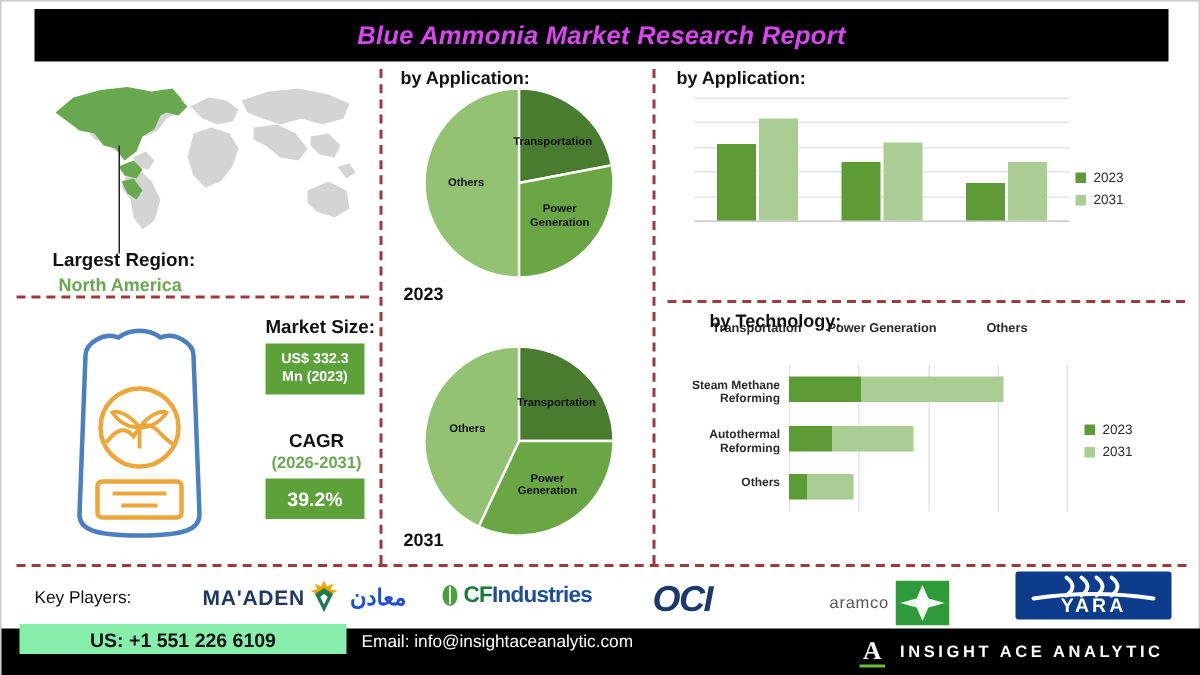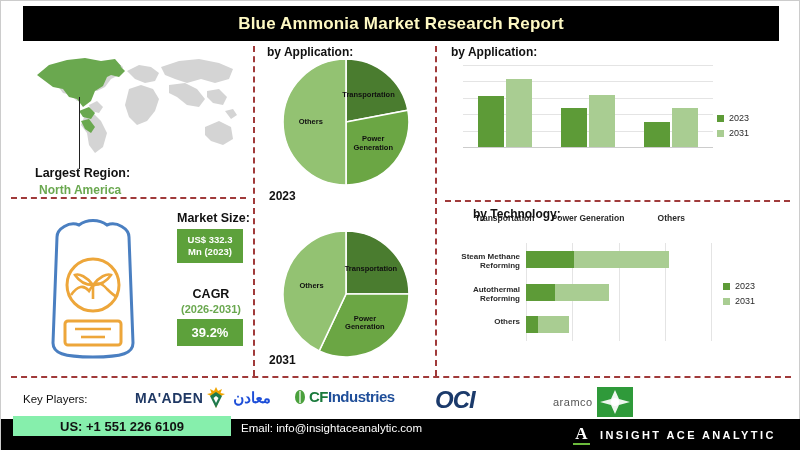--- a/index.html
+++ b/index.html
@@ -17,25 +17,26 @@
   }
 
   
   .header-bar {
     position: absolute; left: 22px; top: 5px;
     width: 756px; height: 35px;
     background: #000000;
     display: flex; align-items: center; justify-content: center;
   }
   .header-title {
-    color: #fef9c3;
+    color: #d946ef;
     font-size: 17px;
     font-weight: bold;
     letter-spacing: .2px;
     white-space: nowrap;
+    font-style: italic;
   }
 
   
   .vdash {
     position: absolute;
     border-left: 2px dashed #a03a3a;
     width: 0;
   }
   .hdash {
     position: absolute;
@@ -354,20 +355,32 @@
 
   <div class="logo aramco">
     <span class="aramco-text">aramco</span>
     <svg width="36" height="30" viewBox="0 0 36 30" style="margin-left:4px;">
       <rect x="0" y="0" width="36" height="30" fill="#2f9a3a"></rect>
       <path d="M18 3 L22 12 L33 15 L22 18 L18 27 L14 18 L3 15 L14 12 Z" fill="#ffffff" opacity=".92"></path>
       <circle cx="18" cy="15" r="4" fill="#ffffff"></circle>
     </svg>
   </div>
 
+  <div class="logo yara">
+    <svg width="104" height="20" viewBox="0 0 104 20" style="position:absolute;left:0;top:1px;">
+      <g fill="none" stroke="#ffffff" stroke-width="2.6" stroke-linecap="round">
+        <path d="M34 3 Q42 9 34 15"></path>
+        <path d="M44 3 Q52 9 44 15"></path>
+        <path d="M54 3 Q62 9 54 15"></path>
+        <path d="M64 3 Q72 9 64 15"></path>
+        <path d="M12 17 Q52 11 92 17"></path>
+      </g>
+    </svg>
+    <span class="yara-text">YARA</span>
+  </div>
 
   <div class="footer-black"></div>
   <div class="footer-green">
     <span class="footer-phone">US: +1 551 226 6109</span>
   </div>
   <div class="footer-email">Email: info@insightaceanalytic.com</div>
   <div class="brand">
     <span class="brand-mark">A</span>
     <span class="brand-text">INSIGHT ACE ANALYTIC</span>
   </div>

